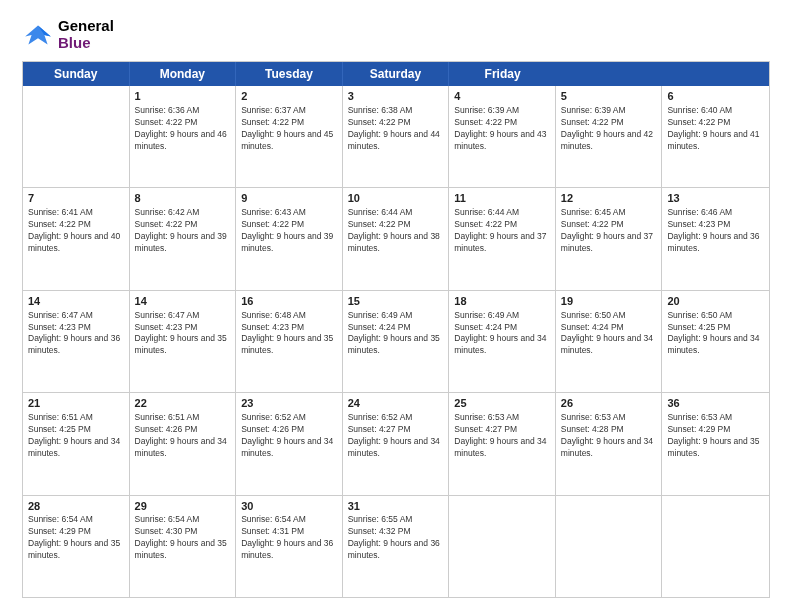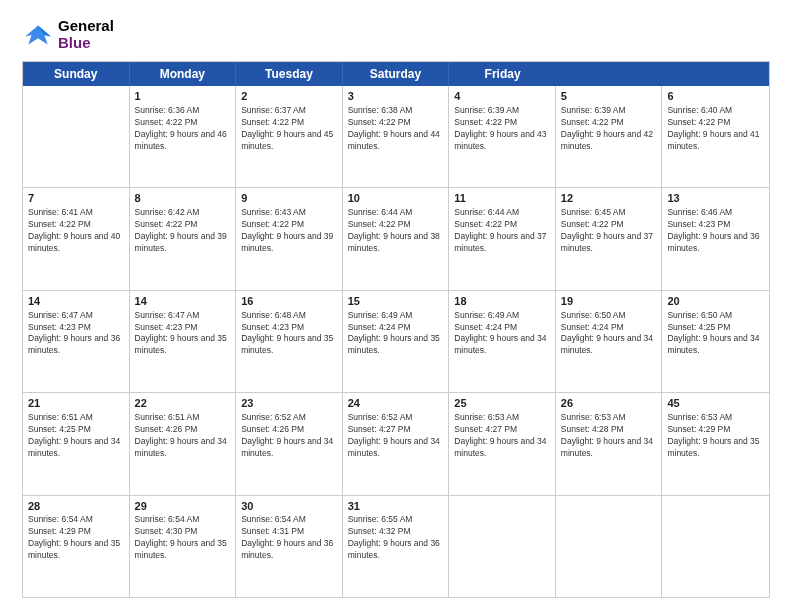--- a/index.html
+++ b/index.html
@@ -238,21 +238,21 @@
           </div>
           <div class="cal-cell">
             <span class="day-num">25</span>
             <div class="sun-info">Sunrise: 6:53 AM<br>Sunset: 4:27 PM<br>Daylight: 9 hours and 34 minutes.</div>
           </div>
           <div class="cal-cell">
             <span class="day-num">26</span>
             <div class="sun-info">Sunrise: 6:53 AM<br>Sunset: 4:28 PM<br>Daylight: 9 hours and 34 minutes.</div>
           </div>
           <div class="cal-cell">
-            <span class="day-num">45</span>
+            <span class="day-num">36</span>
             <div class="sun-info">Sunrise: 6:53 AM<br>Sunset: 4:29 PM<br>Daylight: 9 hours and 35 minutes.</div>
           </div>
         </div>
         <div class="cal-row">
           <div class="cal-cell">
             <span class="day-num">28</span>
             <div class="sun-info">Sunrise: 6:54 AM<br>Sunset: 4:29 PM<br>Daylight: 9 hours and 35 minutes.</div>
           </div>
           <div class="cal-cell">
             <span class="day-num">29</span>

